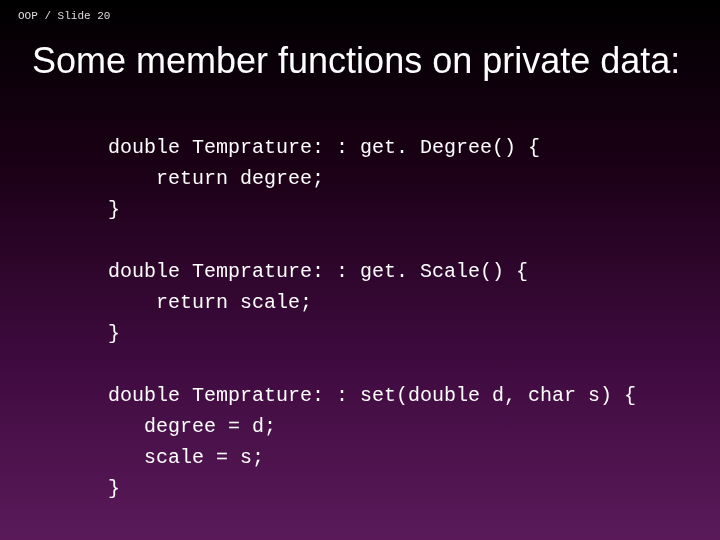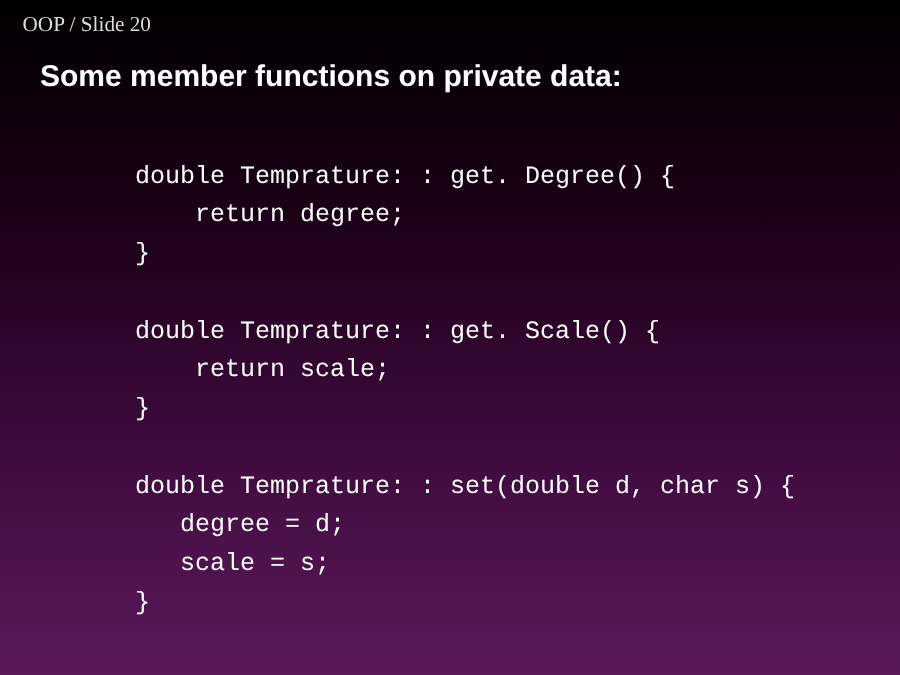--- a/index.html
+++ b/index.html
@@ -10,28 +10,28 @@
     body {
       width: 720px;
       height: 540px;
       background: linear-gradient(180deg, #000000 0%, #1a0015 30%, #3d0a3d 65%, #5a1a5a 100%);
       font-family: Arial, Helvetica, sans-serif;
       color: #ffffff;
       overflow: hidden;
       position: relative;
     }
     .breadcrumb {
-      font-size: 17px;
+      font-size: 11px;
       color: #dddddd;
       padding: 10px 0 0 18px;
-      font-family: Liberation Serif, serif;
+      font-family: Liberation Mono, monospace;
     }
     .title {
-      font-size: 24px;
-      font-weight: bold;
+      font-size: 36px;
+      font-weight: normal;
       color: #ffffff;
       padding: 18px 0 0 32px;
     }
     .code-area {
       padding: 50px 0 0 108px;
       font-family: "Courier New", Courier, monospace;
       font-size: 20px;
       line-height: 1.55;
       white-space: pre;
       color: #ffffff;

